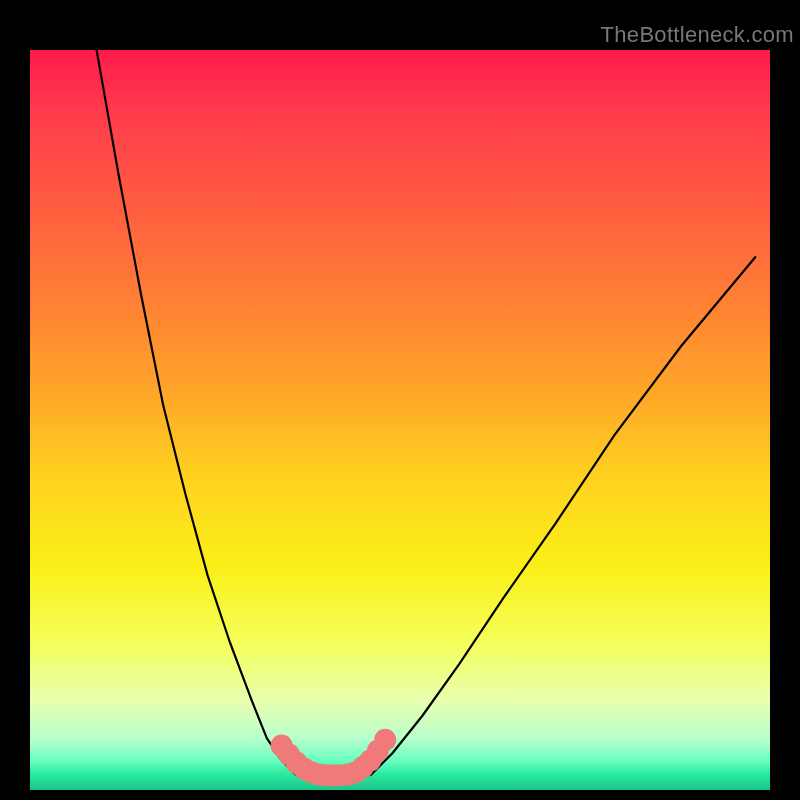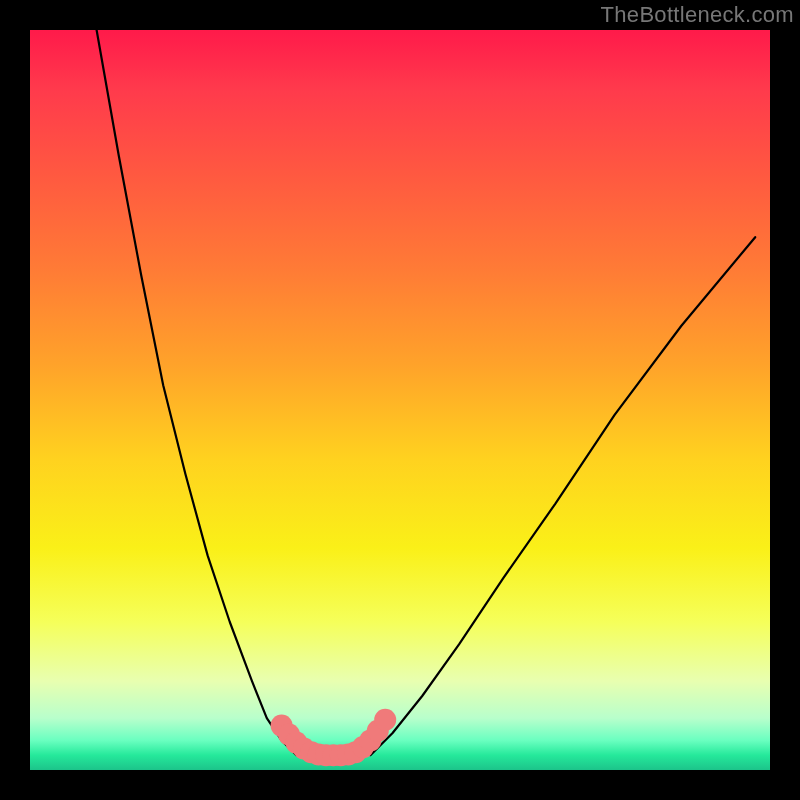--- a/index.html
+++ b/index.html
@@ -9,20 +9,21 @@
     height: 800px;
     overflow: hidden;
     background: #000;
     font-family: Arial, Helvetica, sans-serif;
   }
   .frame {
     position: relative;
     width: 800px;
     height: 748px;
     background: #000;
+    margin-top: 20px;
   }
   .plot-area {
     position: absolute;
     left: 30px;
     top: 30px;
     width: 740px;
     height: 740px;
     
     background: linear-gradient(
       to bottom,

